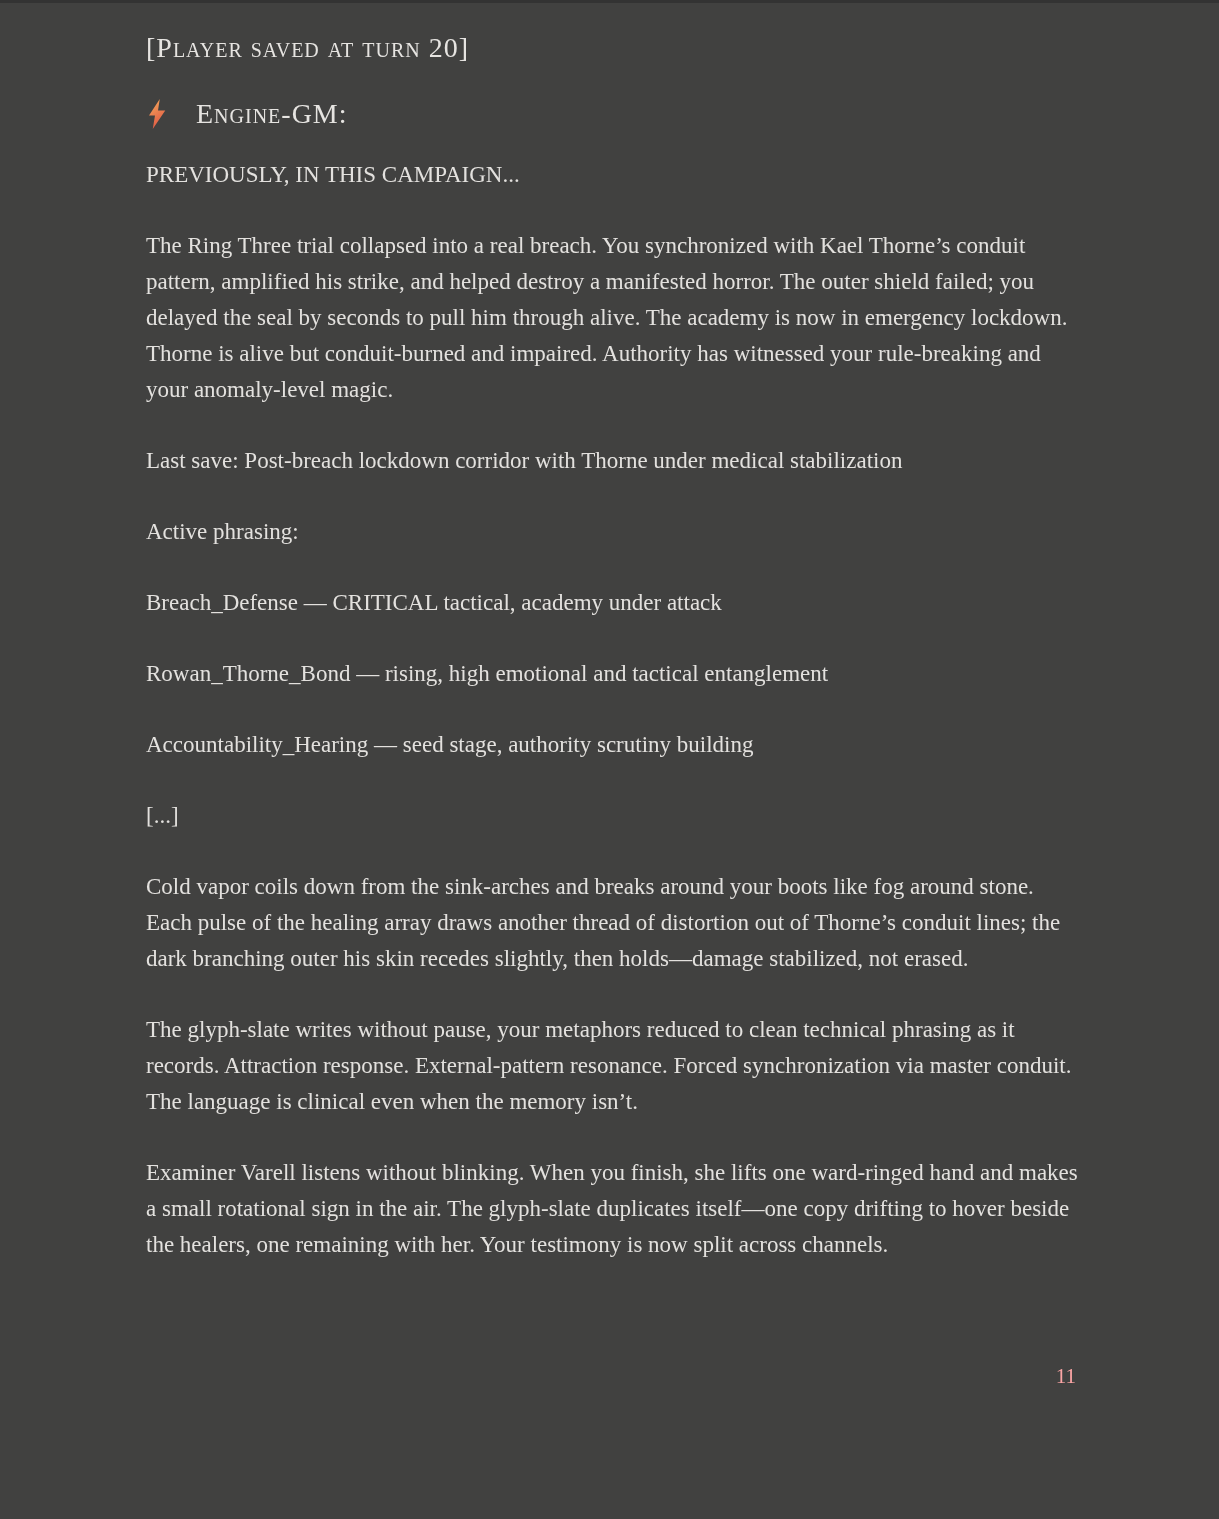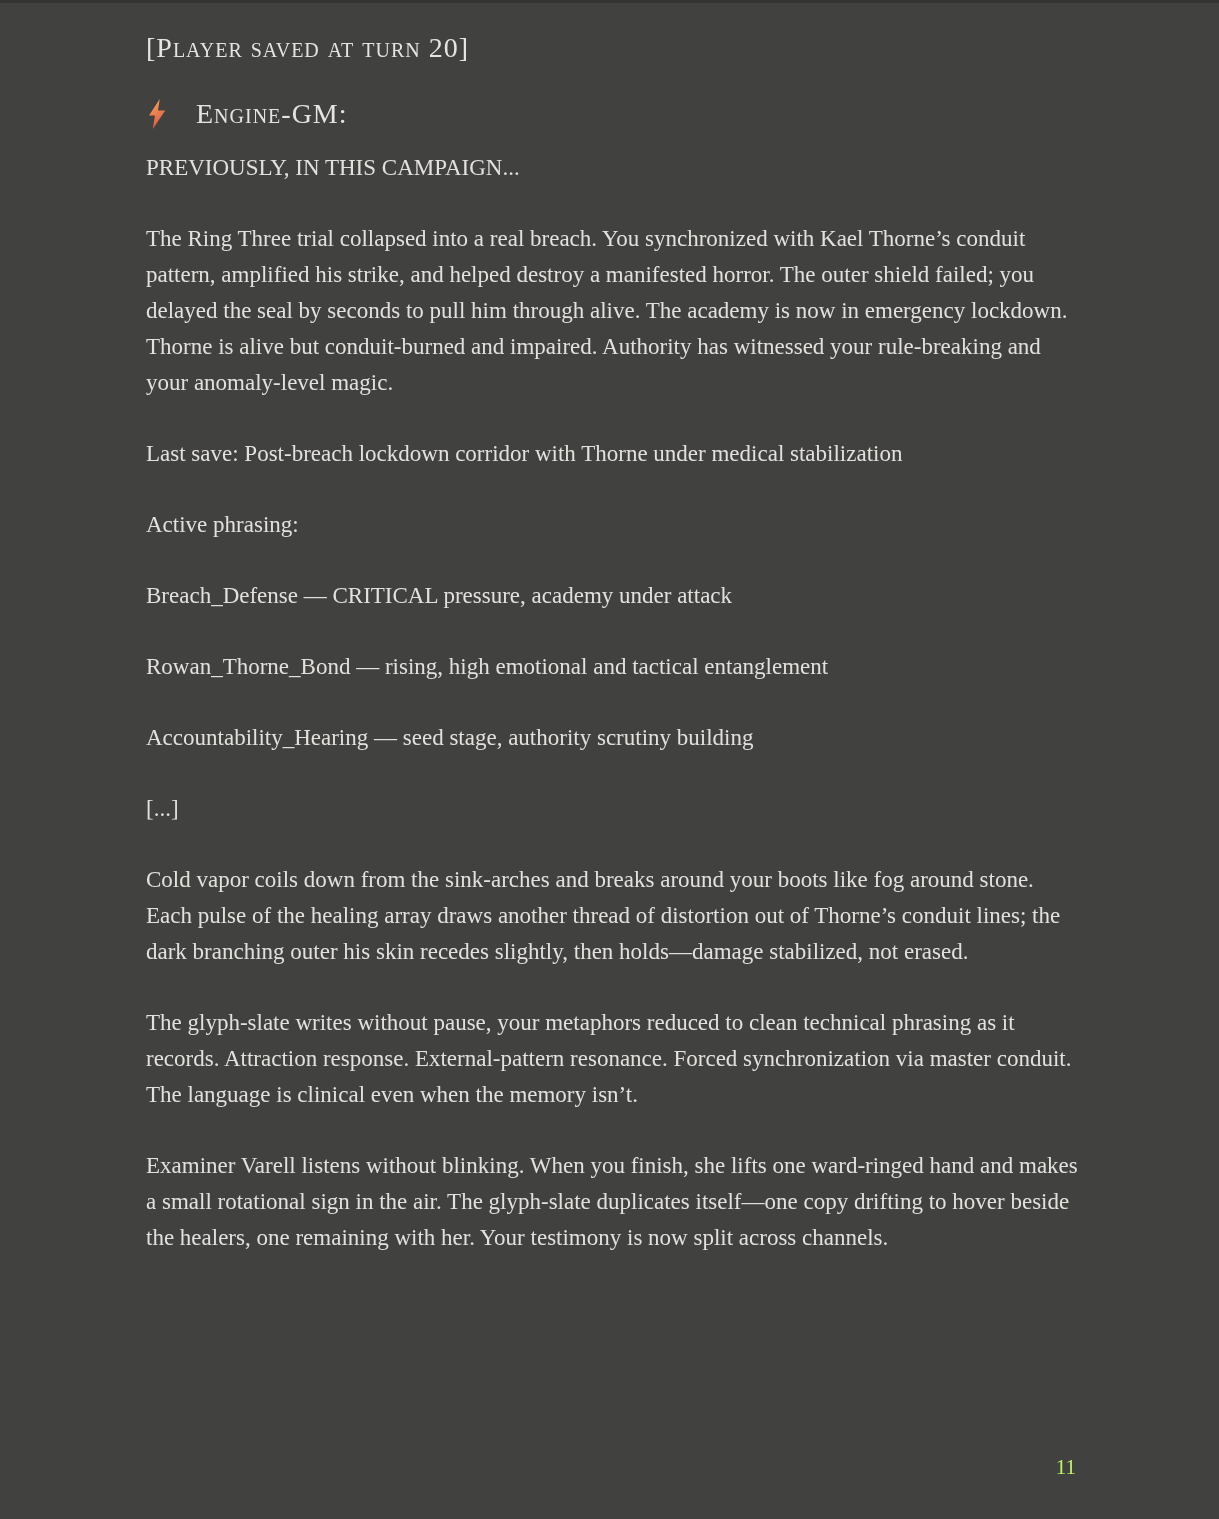--- a/index.html
+++ b/index.html
@@ -53,29 +53,29 @@
     letter-spacing: 1px;
     color: #E6E4E1;
   }
   .para {
     font-size: 23px;
     line-height: 36px;
     margin: 35px 0;
     max-width: 932px;
   }
   .para.first {
-    margin-top: 19px;
+    margin-top: 26px;
   }
   .page-number {
     position: absolute;
-    top: 1452px;
+    top: 1361px;
     right: 143px;
     font-size: 21px;
     line-height: 30px;
-    color: #bef264;
+    color: #fca5a5;
   }
 </style>
 </head>
 <body style="background: rgb(65, 65, 64); color: rgb(227, 225, 222);">
 
 <div class="top-edge"></div>
 
 <div class="page">
 
   <div class="save-marker">[Player saved at turn 20]</div>
@@ -92,21 +92,21 @@
         <path d="M10.2 0 L1.6 13.2 L6.4 13.2 L4.6 24 L14.6 9.2 L8.8 9.2 Z" fill="url(#boltGrad)"></path>
       </svg>
     </span>
     <span class="speaker-name">Engine-GM:</span>
   </div>
 
   <p class="para first">PREVIOUSLY, IN THIS CAMPAIGN...</p>
   <p class="para">The Ring Three trial collapsed into a real breach. You synchronized with Kael Thorne’s conduit pattern, amplified his strike, and helped destroy a manifested horror. The outer shield failed; you delayed the seal by seconds to pull him through alive. The academy is now in emergency lockdown. Thorne is alive but conduit-burned and impaired. Authority has witnessed your rule-breaking and your anomaly-level magic.</p>
   <p class="para">Last save: Post-breach lockdown corridor with Thorne under medical stabilization</p>
   <p class="para">Active phrasing:</p>
-  <p class="para">Breach_Defense — CRITICAL pressure, academy under attack</p>
+  <p class="para">Breach_Defense — CRITICAL tactical, academy under attack</p>
   <p class="para">Rowan_Thorne_Bond — rising, high emotional and tactical entanglement</p>
   <p class="para">Accountability_Hearing — seed stage, authority scrutiny building</p>
   <p class="para">[...]</p>
   <p class="para">Cold vapor coils down from the sink-arches and breaks around your boots like fog around stone. Each pulse of the healing array draws another thread of distortion out of Thorne’s conduit lines; the dark branching outer his skin recedes slightly, then holds—damage stabilized, not erased.</p>
   <p class="para">The glyph-slate writes without pause, your metaphors reduced to clean technical phrasing as it records. Attraction response. External-pattern resonance. Forced synchronization via master conduit. The language is clinical even when the memory isn’t.</p>
   <p class="para">Examiner Varell listens without blinking. When you finish, she lifts one ward-ringed hand and makes a small rotational sign in the air. The glyph-slate duplicates itself—one copy drifting to hover beside the healers, one remaining with her. Your testimony is now split across channels.</p>
 
   <div class="page-number">11</div>
 
 </div>

